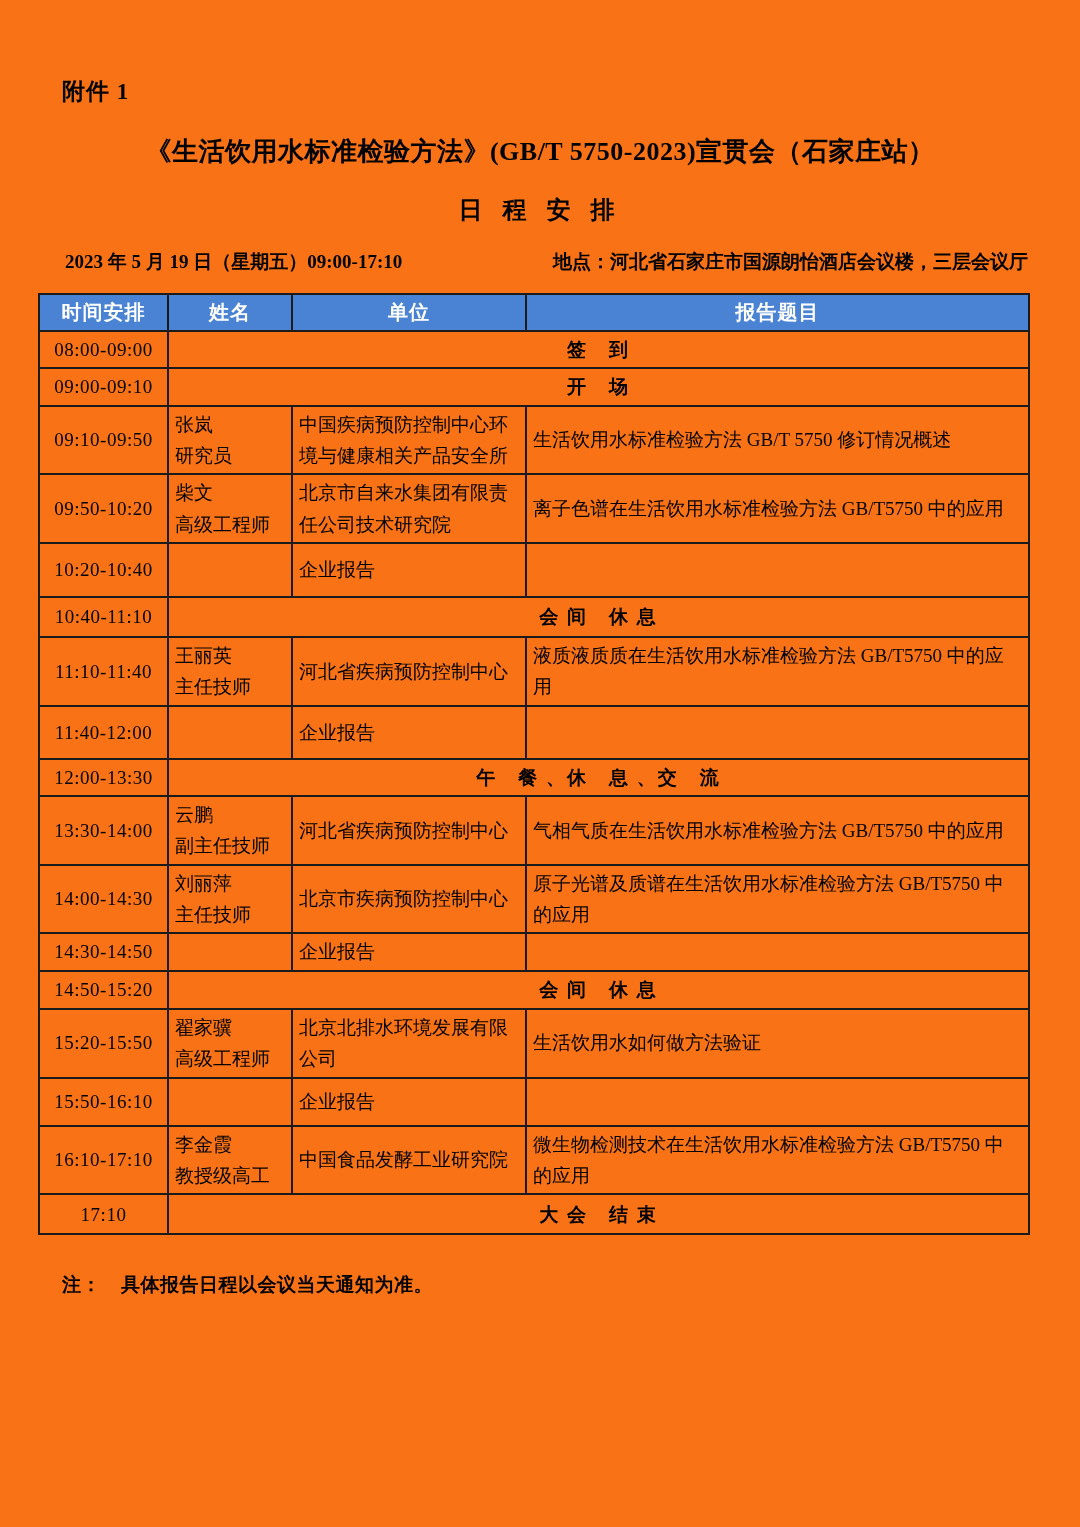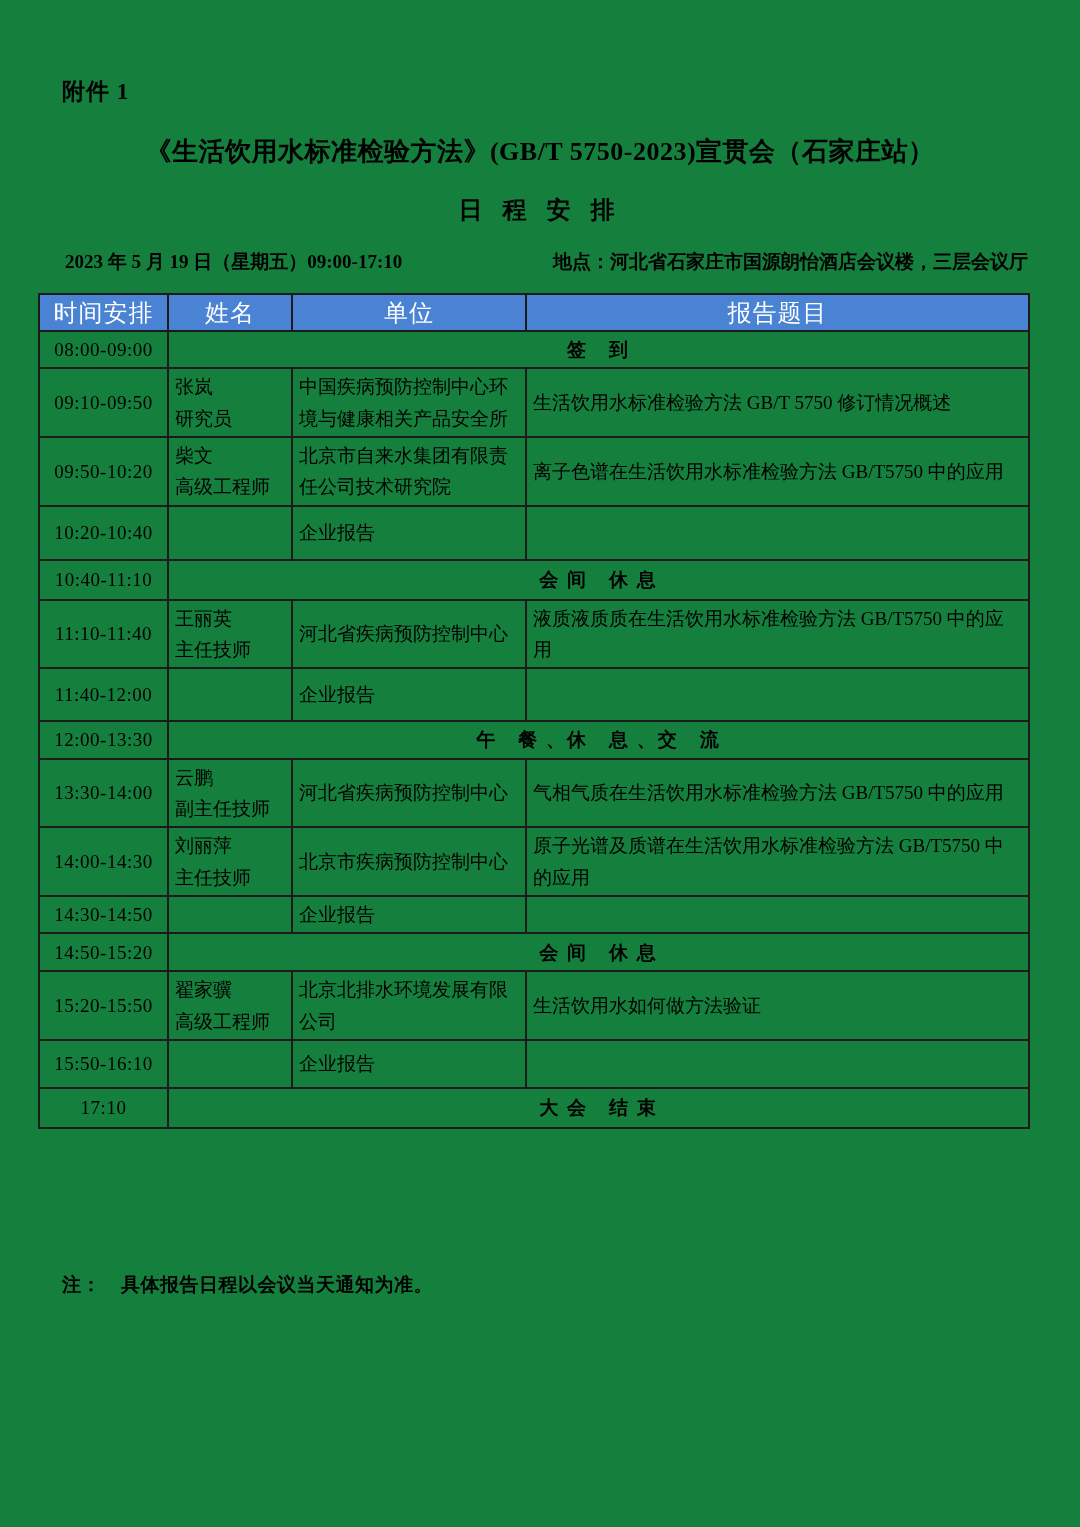--- a/index.html
+++ b/index.html
@@ -1,21 +1,21 @@
 <!DOCTYPE html>
 <html><head>
 <meta charset="utf-8">
 <style>
   html,body{margin:0;padding:0;background:#ffffff;}
   body{
     width:1080px;height:1527px;
     font-family:"Liberation Serif","DejaVu Serif",serif;
     color:#000;
   }
-  .page{position:relative;width:1080px;height:1527px;background:#15803d;overflow:hidden;}
+  .page{position:relative;width:1080px;height:1527px;background:#f97316;overflow:hidden;}
 
   .attachment{
     position:absolute;left:62px;top:76px;
     font-size:23px;font-weight:bold;letter-spacing:1px;
   }
   .title{
     position:absolute;top:134px;left:0;width:1080px;margin:0;
     text-align:center;font-size:26px;font-weight:bold;letter-spacing:0.5px;
   }
   .subtitle{
@@ -26,21 +26,21 @@
     position:absolute;top:249px;left:65px;width:963px;
     display:flex;justify-content:space-between;
     font-size:19px;font-weight:bold;gap:20px;
   }
   table.agenda{
     position:absolute;top:293px;left:38px;
     width:990px;border-collapse:collapse;table-layout:fixed;
   }
   table.agenda th{
     background:#4A83D4;color:#fff;
-    font-size:24px;font-weight:normal;
+    font-size:20px;font-weight:bold;
     border:2px solid #1b1b1b;
     height:33px;text-align:center;letter-spacing:1px;
   }
   table.agenda td{
     border:2px solid #1b1b1b;
     font-size:19px;line-height:1.65;
     vertical-align:middle;padding:2px 6px;
     overflow:hidden;
     margin-top:16px;
   }
@@ -88,20 +88,24 @@
         <th>姓名</th>
         <th>单位</th>
         <th>报告题目</th>
       </tr>
     </thead>
     <tbody id="agenda-body">
         <tr style="height: 36px;">
           <td class="time-cell">08:00-09:00</td>
           <td class="merged-cell" colspan="3">签　到</td>
         </tr>
+        <tr style="height: 36px;">
+          <td class="time-cell">09:00-09:10</td>
+          <td class="merged-cell" colspan="3">开　场</td>
+        </tr>
         <tr style="height: 66px;">
           <td class="time-cell">09:10-09:50</td>
           <td class="name-cell">
             <span class="line">张岚</span>
             <span class="line">研究员</span>
           </td>
           <td class="unit-cell">中国疾病预防控制中心环境与健康相关产品安全所</td>
           <td class="topic-cell">生活饮用水标准检验方法 GB/T  5750 修订情况概述</td>
         </tr>
         <tr style="height: 66px;">
@@ -178,20 +182,29 @@
           </td>
           <td class="unit-cell">北京北排水环境发展有限公司</td>
           <td class="topic-cell">生活饮用水如何做方法验证</td>
         </tr>
         <tr style="height: 48px;">
           <td class="time-cell">15:50-16:10</td>
           <td class="name-cell"></td>
           <td class="unit-cell">企业报告</td>
           <td class="topic-cell"></td>
         </tr>
+        <tr style="height: 67px;">
+          <td class="time-cell">16:10-17:10</td>
+          <td class="name-cell">
+            <span class="line">李金霞</span>
+            <span class="line">教授级高工</span>
+          </td>
+          <td class="unit-cell">中国食品发酵工业研究院</td>
+          <td class="topic-cell">微生物检测技术在生活饮用水标准检验方法 GB/T5750 中的应用</td>
+        </tr>
         <tr style="height: 40px;">
           <td class="time-cell">17:10</td>
           <td class="merged-cell" colspan="3">大 会　结 束</td>
         </tr>
       </tbody>
   </table>
 
   <div class="note">
     <span class="note-label">注：</span><span>具体报告日程以会议当天通知为准。</span>
   </div>

